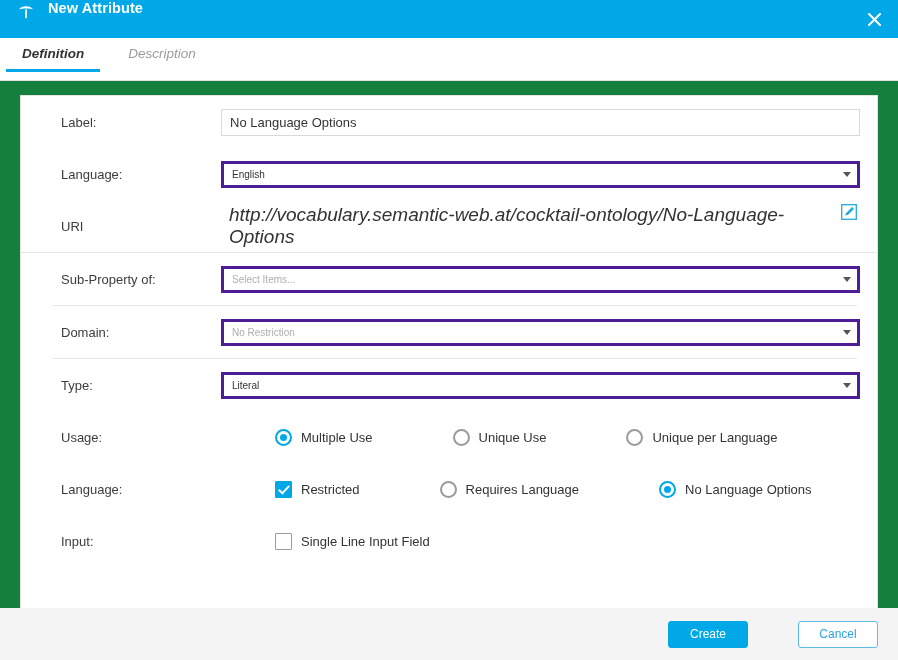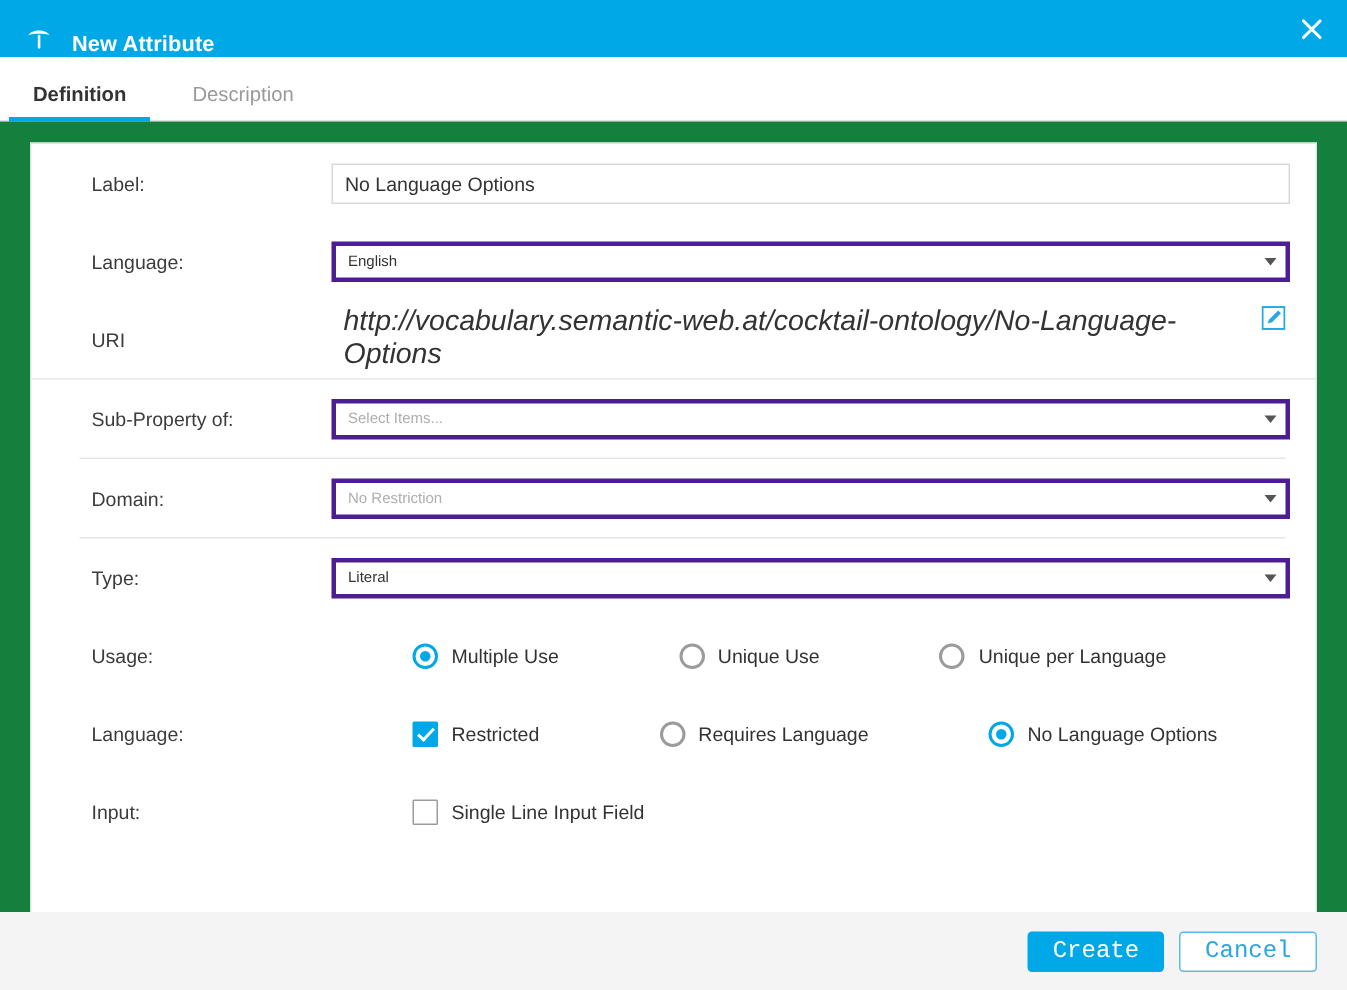--- a/index.html
+++ b/index.html
@@ -9,21 +9,21 @@
     background: #f4f4f4;
     font-family: "Liberation Sans", sans-serif;
     overflow: hidden;
   }
 
   
   .titlebar {
     height: 38px;
     background: #00a8e8;
     display: flex;
-    align-items: flex-end;
+    align-items: flex-start;
     padding: 0 0 0 14px;
     position: relative;
   }
   .tb-logo {
     width: 24px; height: 24px;
     display: flex; align-items: center; justify-content: center;
     margin-right: 10px;
   }
   .tb-title {
     color: #ffffff;
@@ -40,23 +40,24 @@
     color: #ffffff;
     font-size: 19px;
     line-height: 1;
   }
 
   
   .tabbar {
     height: 43px;
     background: #ffffff;
     display: flex;
-    align-items: flex-end;
+    align-items: center;
     border-bottom: 1px solid #e2e2e2;
     padding-left: 0;
+    font-style: italic;
   }
   .tab {
     font-size: 13.5px;
     color: #9a9a9a;
     padding: 0 22px 11px 22px;
     cursor: pointer;
     position: relative;
     line-height: 1;
   }
   .tab.active {
@@ -235,28 +236,29 @@
     height: 52px;
     display: flex;
     align-items: center;
     justify-content: flex-end;
     padding-right: 20px;
     background: #f4f4f4;
   }
   .btn {
     height: 27px;
     min-width: 80px;
-    font-size: 16px;
-    font-family: Liberation Mono, monospace;
+    font-size: 12px;
+    font-family: Liberation Sans, sans-serif;
     border-radius: 3px;
     cursor: pointer;
     padding: 0 16px;
     display: inline-flex;
     align-items: center;
     justify-content: center;
+    margin-left: 40px;
   }
   .btn-primary {
     background: #00a8e8;
     color: #ffffff;
     border: 1px solid #00a8e8;
     margin-right: 10px;
   }
   .btn-secondary {
     background: #ffffff;
     color: #2ba6e0;

